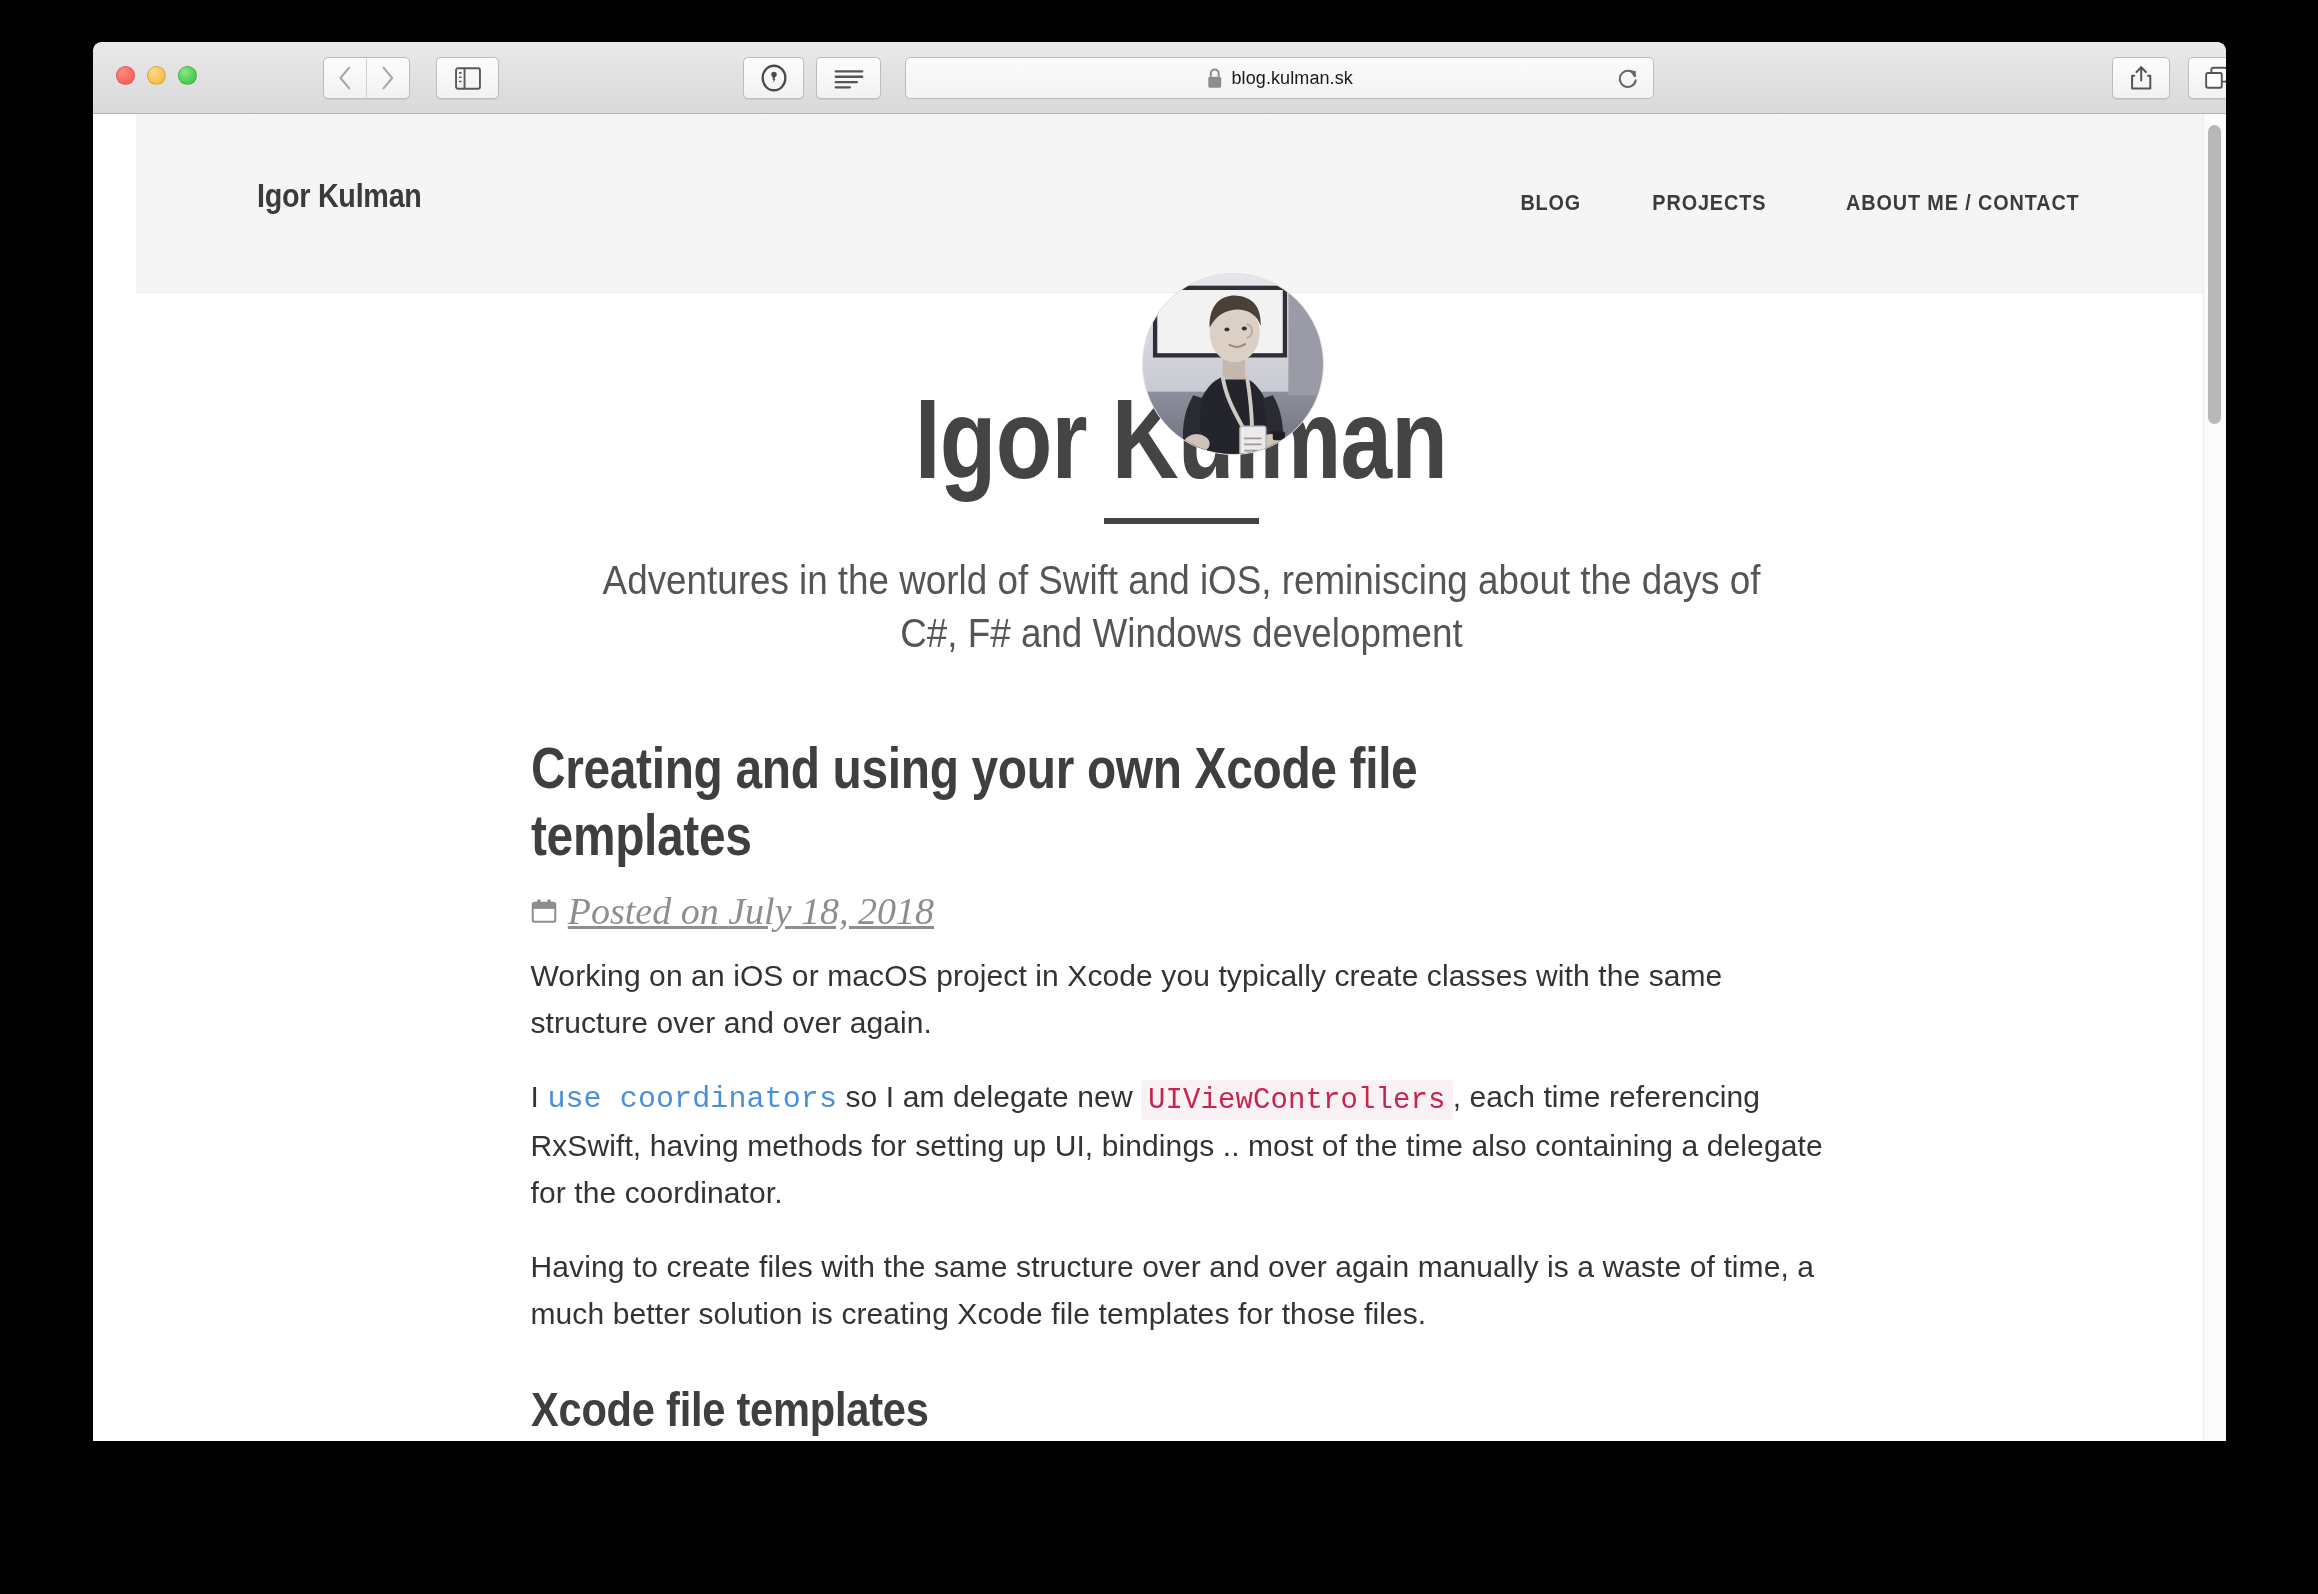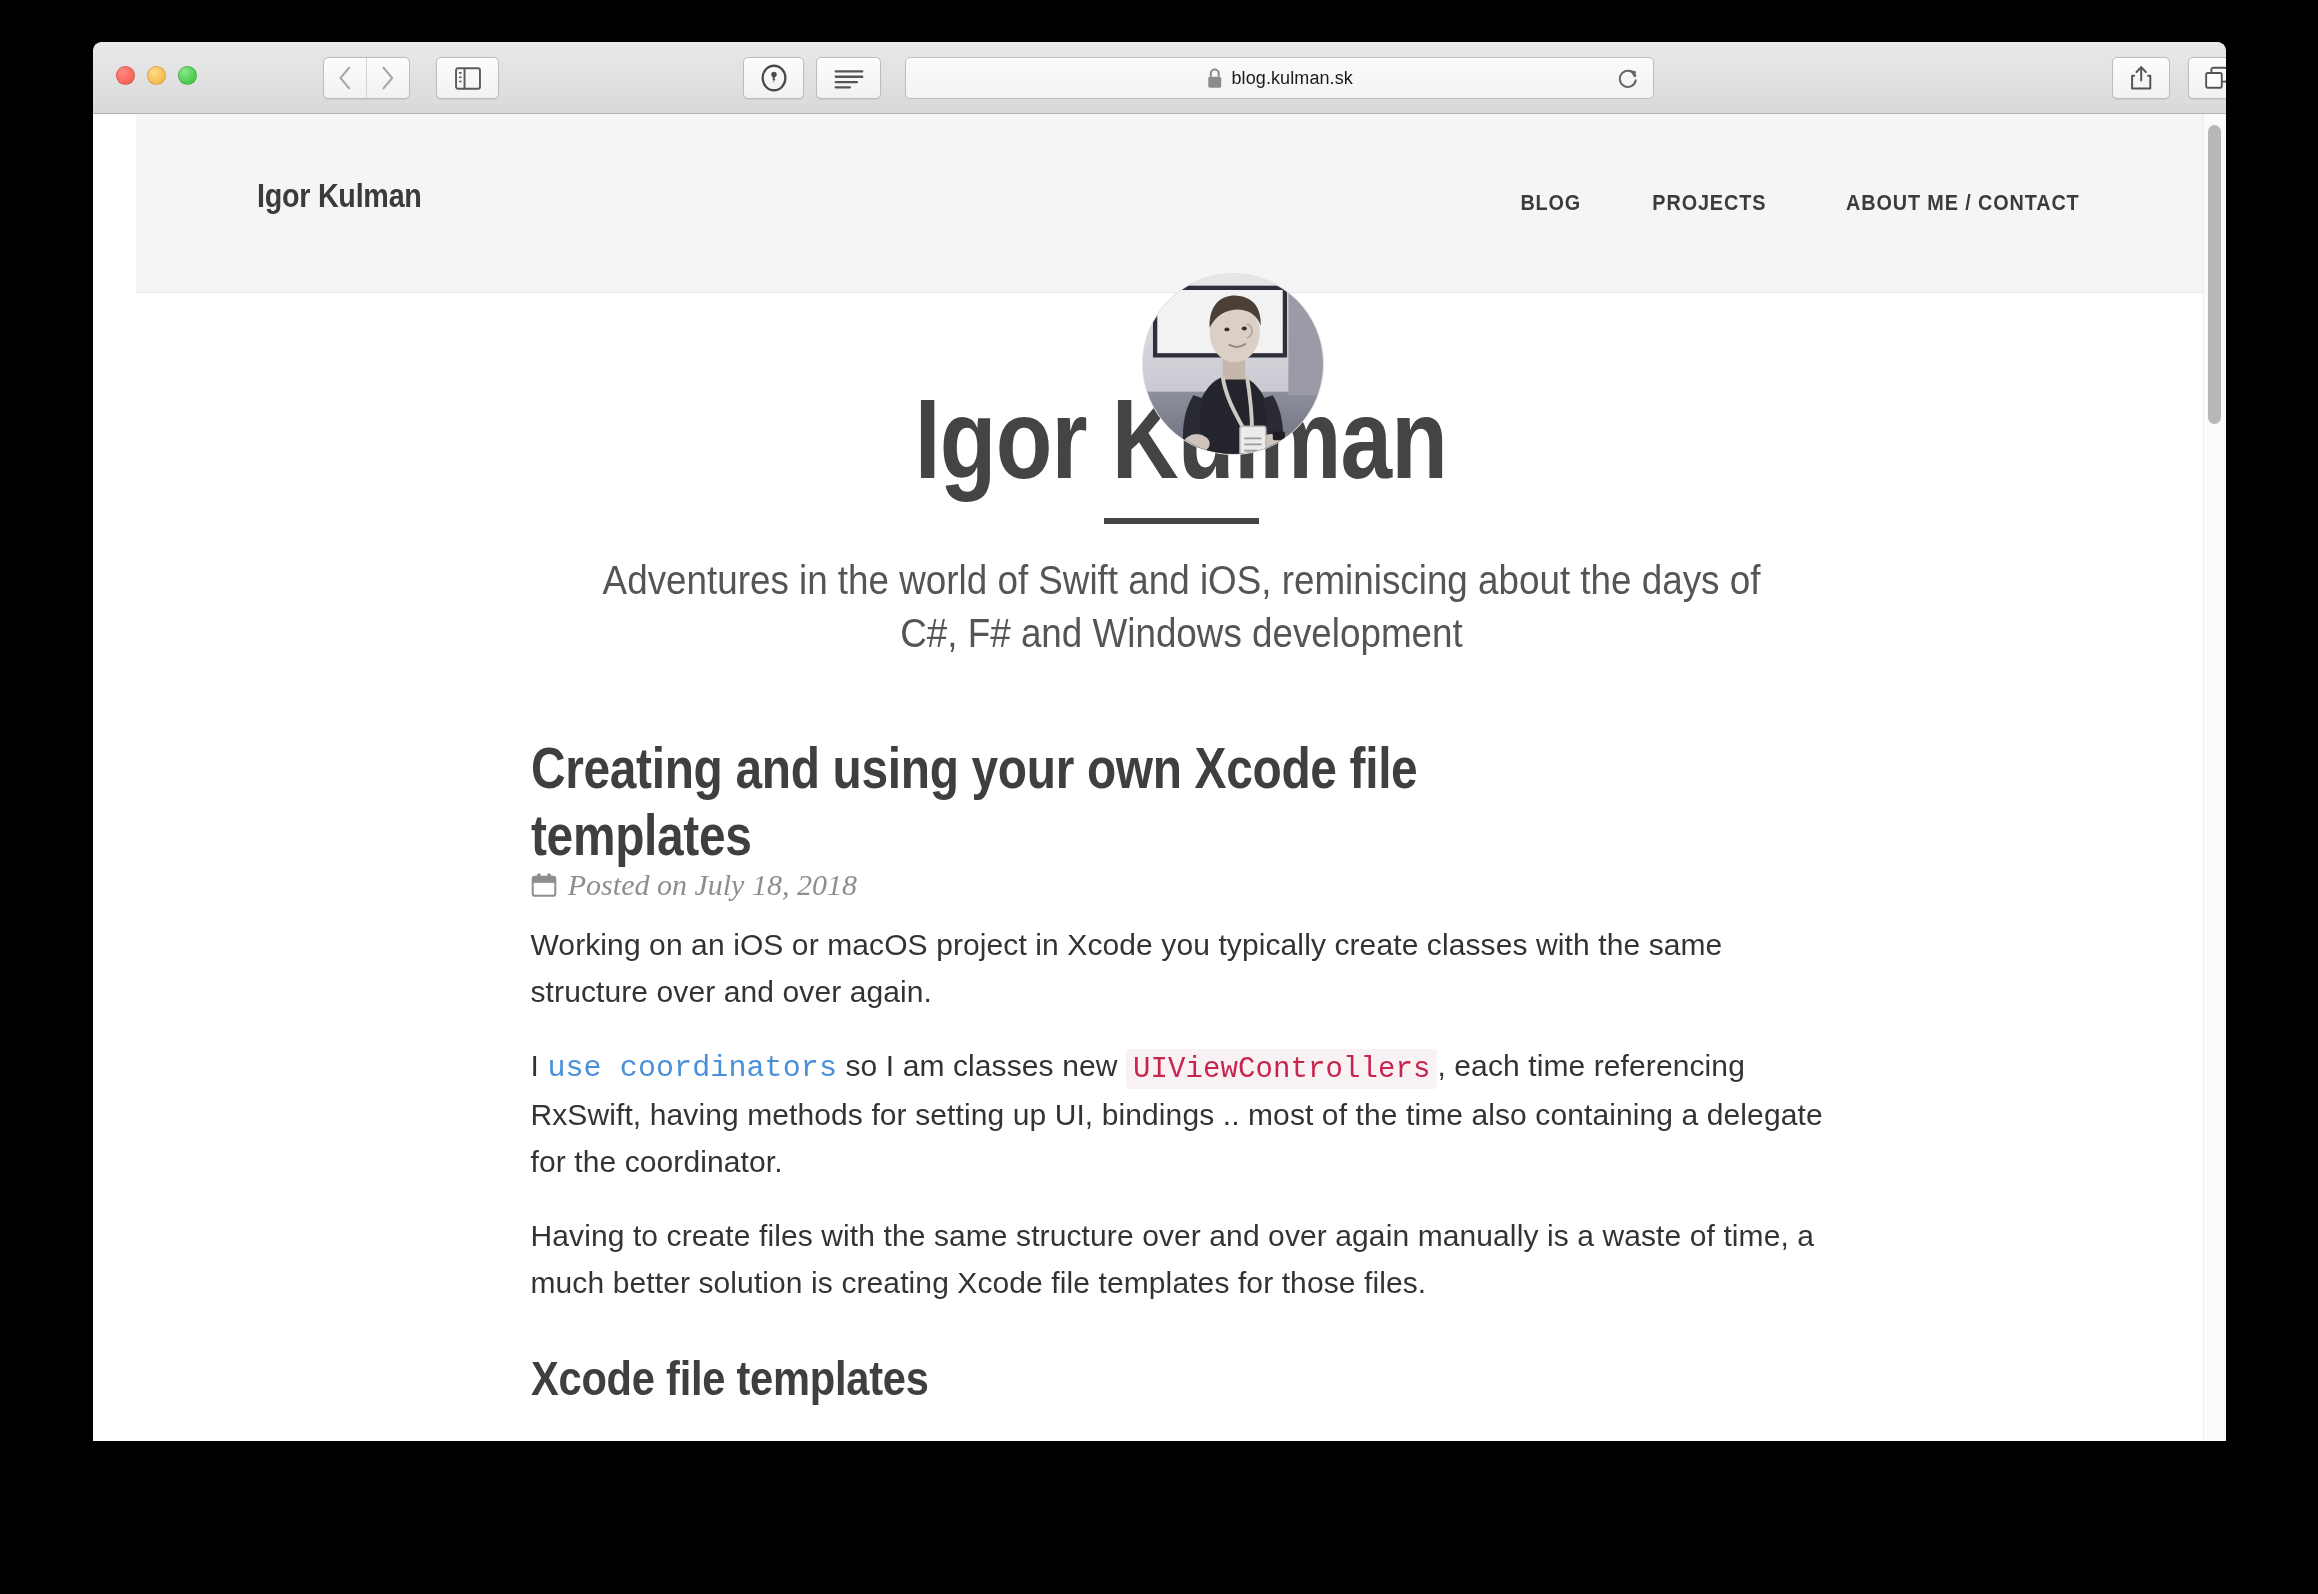--- a/index.html
+++ b/index.html
@@ -223,26 +223,28 @@
   #post-title {
     font-size: 57px;
     font-weight: bold;
     color: #3f3f3f;
     line-height: 1.17;
     letter-spacing: -0.4px;
     transform: scaleX(.84);
     transform-origin: left center;
   }
   #post-meta {
+    margin-top: 21px;
     display: flex;
     align-items: center;
     font-family: "Liberation Serif", serif;
     font-style: italic;
-    font-size: 30px;
+    font-size: 38px;
     color: #8e8e8e;
+    text-decoration: underline;
   }
   #calendar-icon { margin-right: 11.3px; display: flex; }
 
   .para {
     margin-top: 28px;
     font-size: 30px;
     line-height: 1.55;
     color: #333;
     font-weight: 300;
     letter-spacing: 0.1px;
@@ -433,21 +435,21 @@
             <rect x="18.8" y="1.6" width="4.2" height="6.5" rx="1.6" fill="#8e8e8e"></rect>
           </svg>
         </span>
         <span>Posted on</span>
         <span>&nbsp;</span>
         <span>July 18, 2018</span>
       </div>
 
       <p class="para first">Working on an iOS or macOS project in Xcode you typically create classes with the same structure over and over again.</p>
 
-      <p class="para"><span>I </span><a class="link">use coordinators</a><span> so I am classes new </span><code class="code">UIViewControllers</code><span>, each time referencing RxSwift, having methods for setting up UI, bindings .. most of the time also containing a delegate for the coordinator.</span></p>
+      <p class="para"><span>I </span><a class="link">use coordinators</a><span> so I am delegate new </span><code class="code">UIViewControllers</code><span>, each time referencing RxSwift, having methods for setting up UI, bindings .. most of the time also containing a delegate for the coordinator.</span></p>
 
       <p class="para">Having to create files with the same structure over and over again manually is a waste of time, a much better solution is creating Xcode file templates for those files.</p>
 
       <h2 id="section-heading">Xcode file templates</h2>
     </div>
 
     <div id="scrollbar-track">
       <div id="scrollbar-thumb"></div>
     </div>
   </div>

